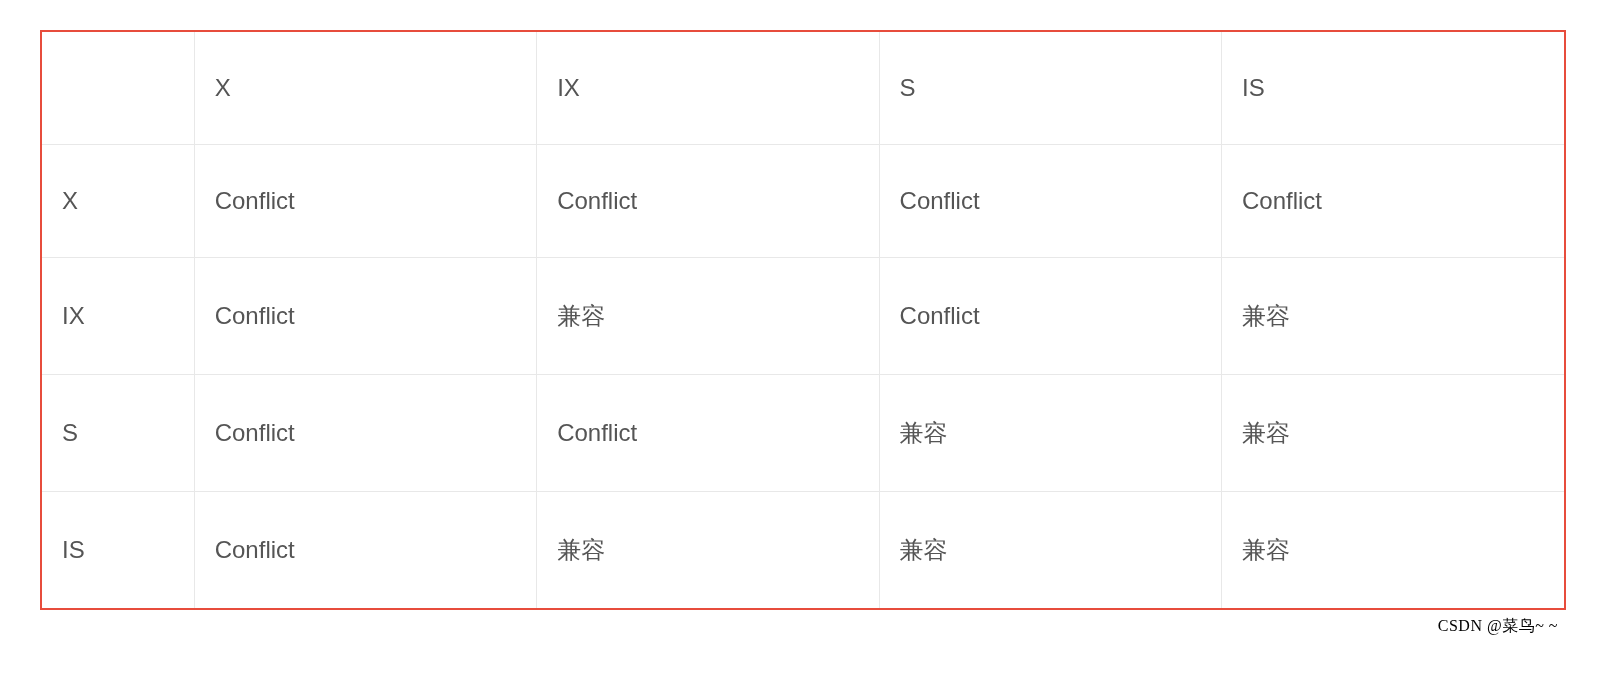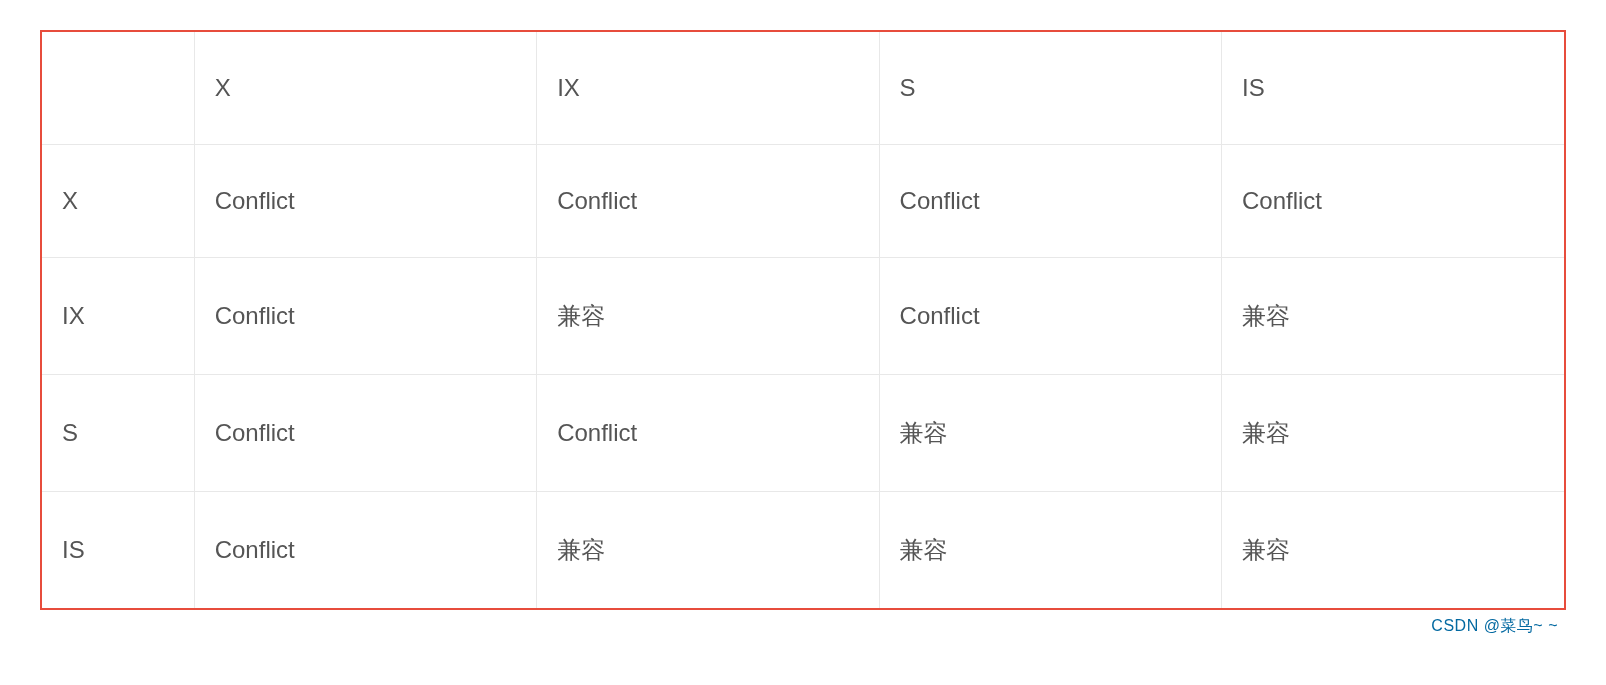--- a/index.html
+++ b/index.html
@@ -42,24 +42,25 @@
     }
     col.first {
       width: 10%;
     }
     col.other {
       width: 22.5%;
     }
     .watermark {
       text-align: right;
       font-size: 16px;
-      color: #0369a1;
+      color: #000000;
       margin-top: 6px;
       padding-right: 8px;
       letter-spacing: 0.5px;
+      font-family: Liberation Serif, serif;
     }
   </style>
 </head>
 <body>
 
 <div class="table-wrapper">
   <table>
     <colgroup>
       <col class="first">
       <col class="other">

